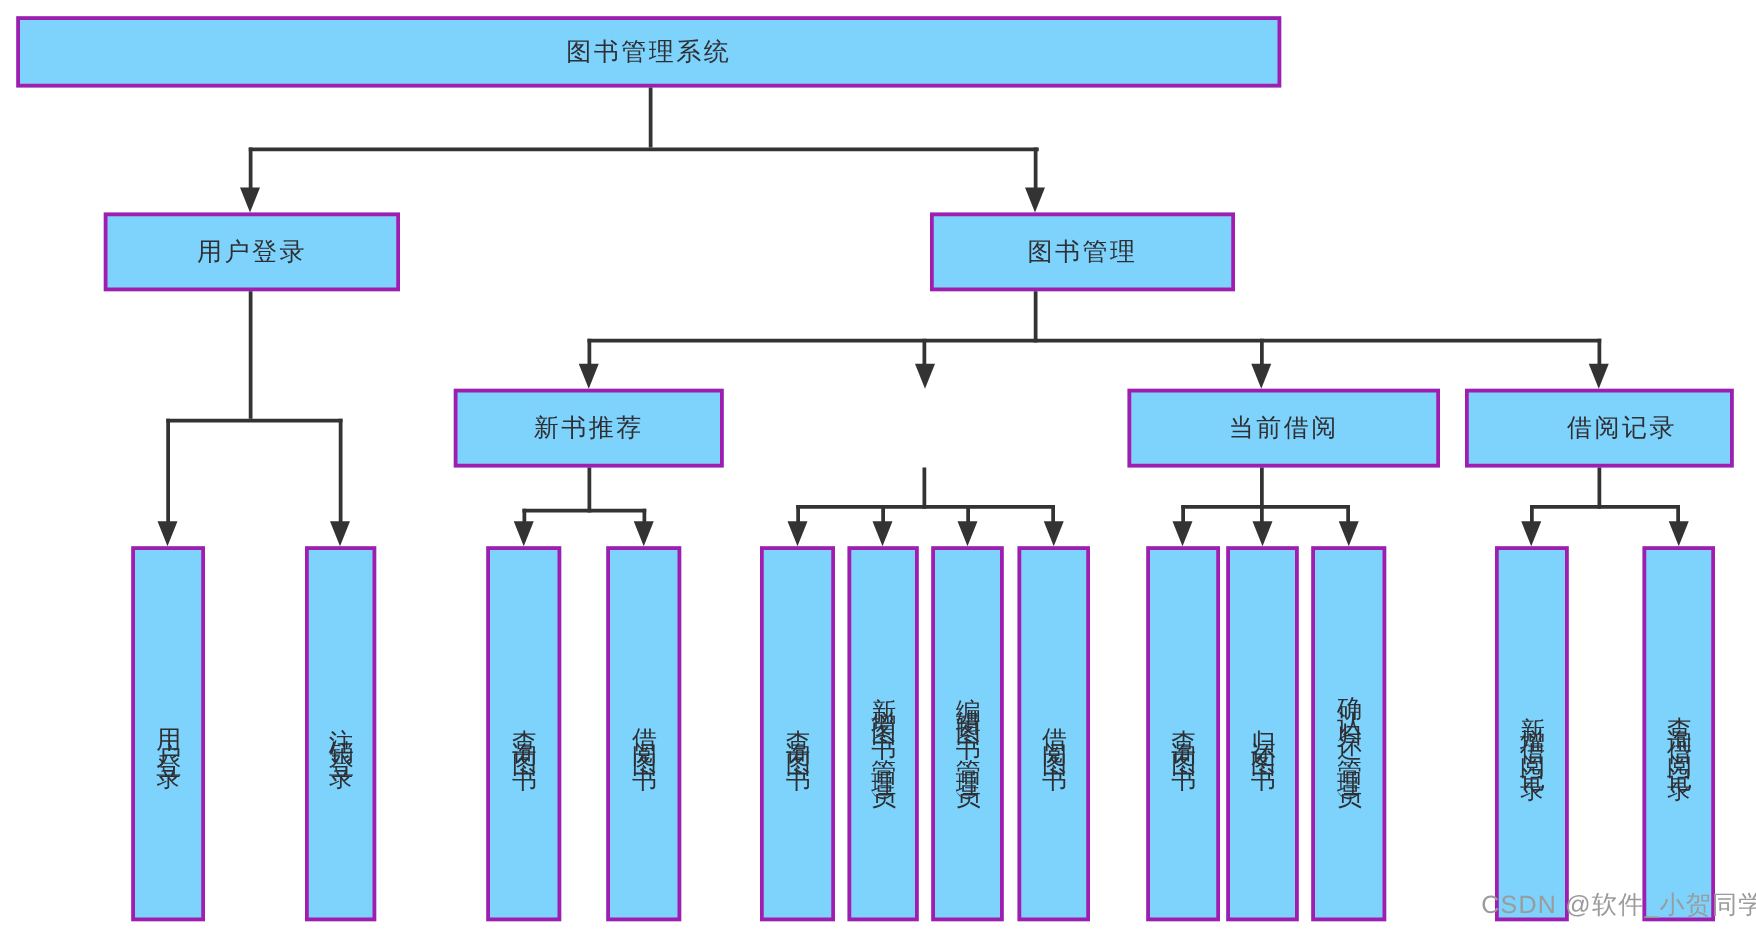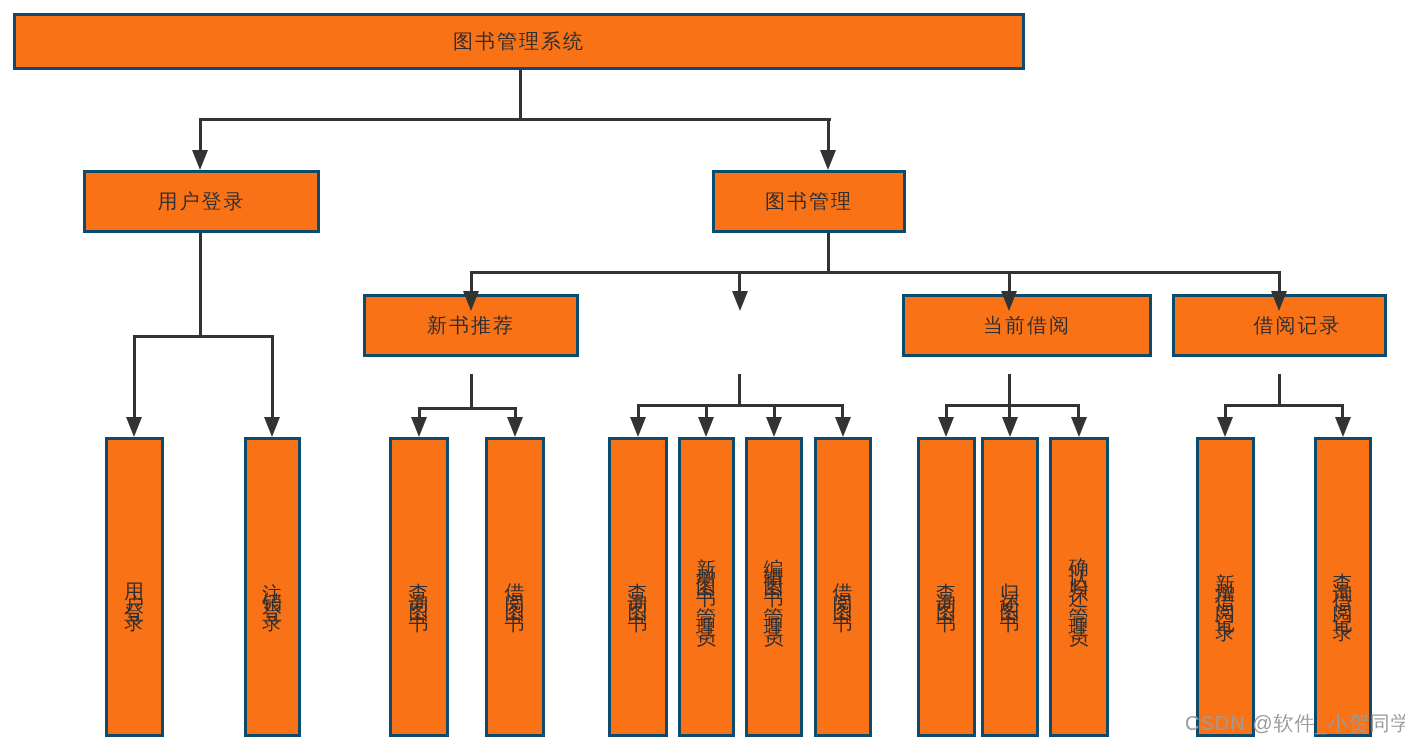--- a/index.html
+++ b/index.html
@@ -6,35 +6,35 @@
   #canvas{
     position:relative;
     width:1405px;height:747px;
     background:#ffffff;
     font-family:"Liberation Sans","DejaVu Sans",sans-serif;
     color:#2f2f33;
     overflow:hidden;
   }
   .box{
     position:absolute;
-    border:3px solid #0c4a6e;
-    background:#f97316;
+    border:3px solid #a21caf;
+    background:#7dd3fc;
     box-sizing:border-box;
     display:flex;align-items:center;justify-content:center;
     text-align:center;
   }
   .hlabel{
     font-size:20px;
     letter-spacing:2px;
     color:#2f2f33;
     white-space:nowrap;
   }
   .node-l1{left:13px;top:13px;width:1012px;height:57px;}
   .node-l2{top:170px;height:63px;}
-  .node-l3{top:294px;height:63px;}
+  .node-l3{top:311px;height:63px;}
   .leaf{top:437px;height:300px;}
   .vtext{
     writing-mode:vertical-rl;
     text-orientation:mixed;
     font-size:20px;
     letter-spacing:10px;
     line-height:1;
     color:#2f2f33;
   }
   .vline{position:absolute;width:3px;background:#333333;}
@@ -59,21 +59,21 @@
 
 <div id="canvas">
 
   <div class="box node-l1">
     <span class="hlabel">图书管理系统</span>
   </div>
 
   <div class="box node-l2" style="left:83px;width:237px;">
     <span class="hlabel">用户登录</span>
   </div>
-  <div class="box node-l2" style="left:712px;width:194px;">
+  <div class="box node-l2" style="left:744px;width:244px;">
     <span class="hlabel">图书管理</span>
   </div>
 
   <div class="box node-l3" style="left:363px;width:216px;">
     <span class="hlabel">新书推荐</span>
   </div>
   <div class="box node-l3" style="left:902px;width:250px;">
     <span class="hlabel">当前借阅</span>
   </div>
   <div class="box node-l3" style="left:1172px;width:215px;padding-left:36px;">

